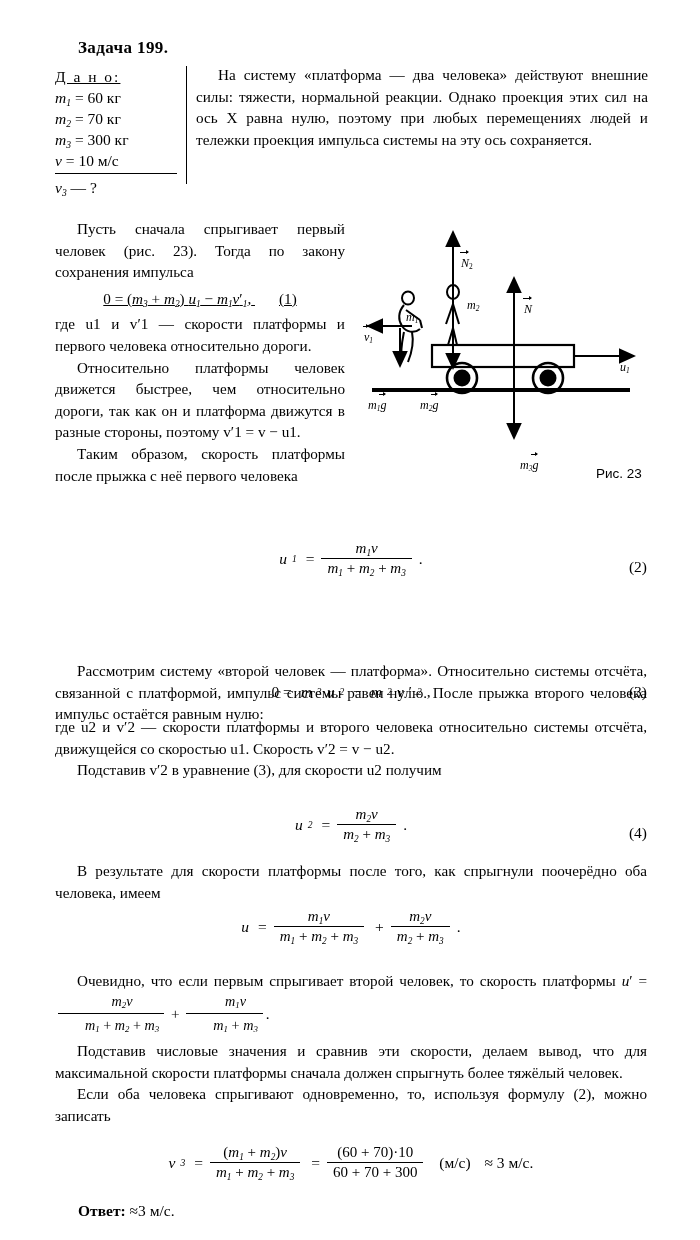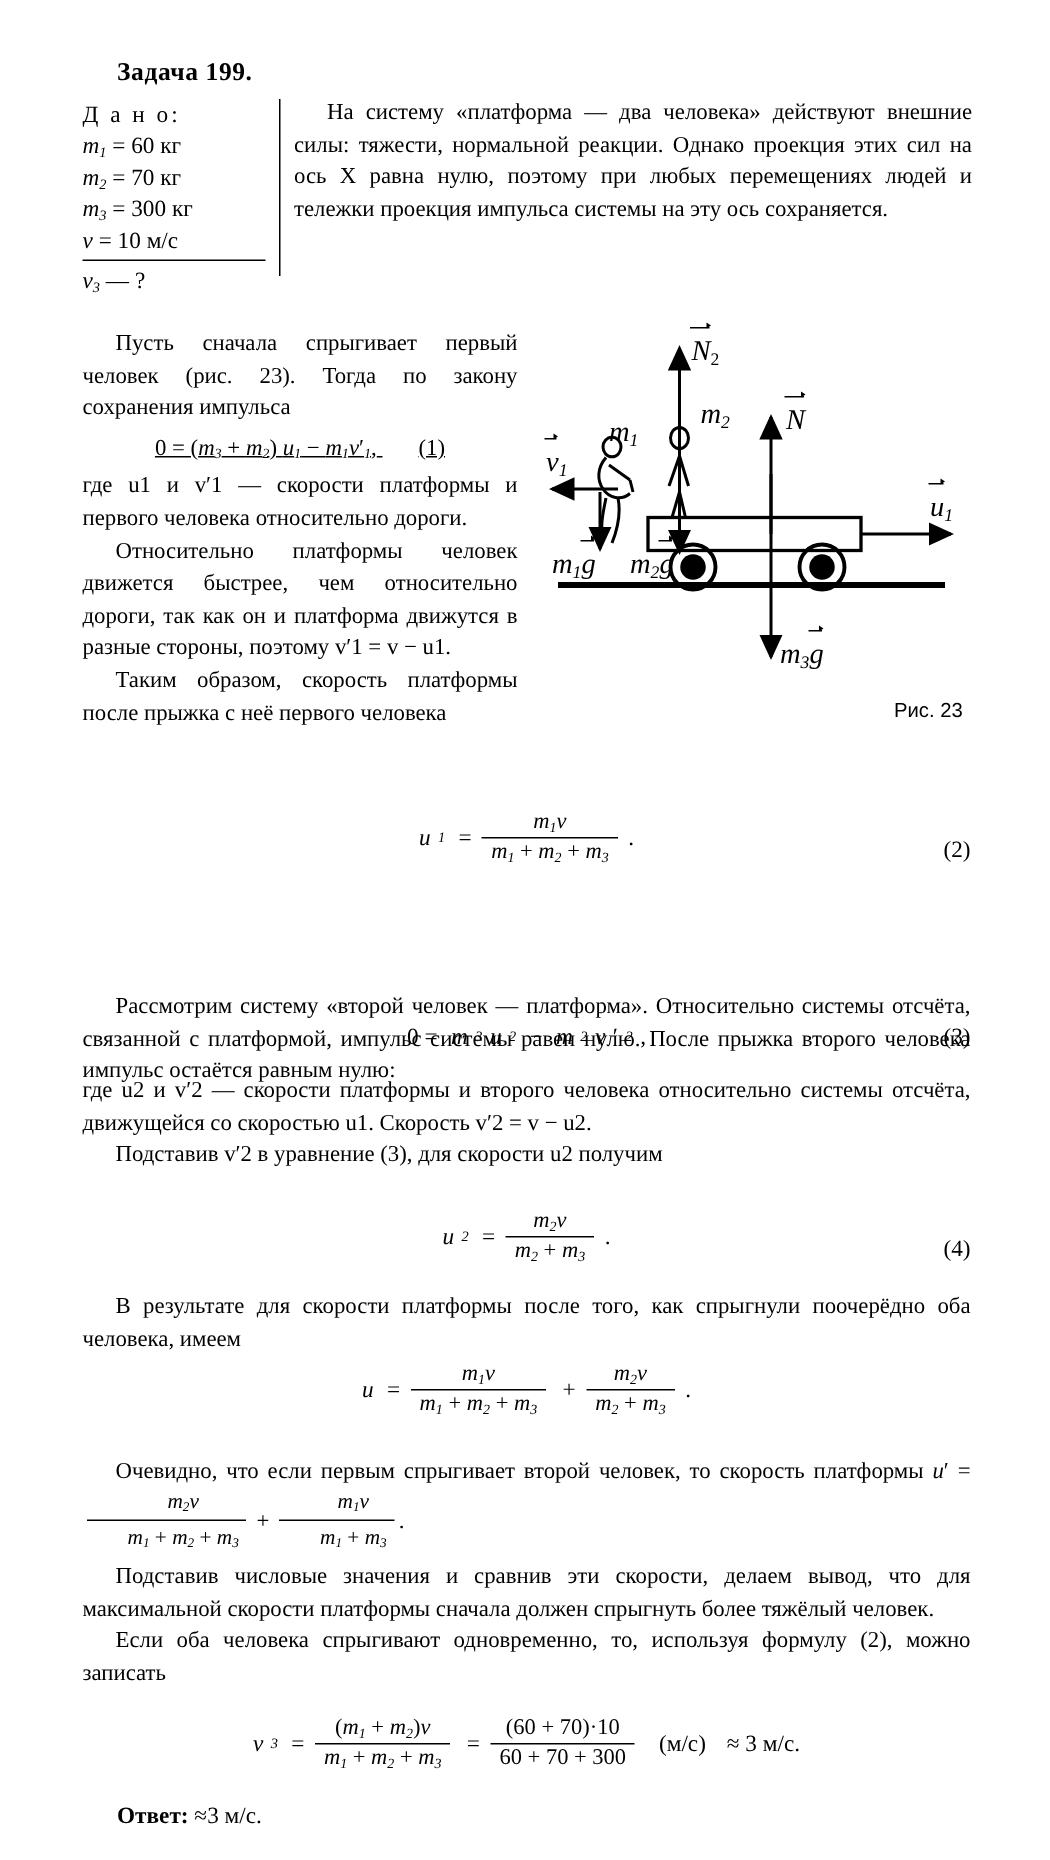--- a/index.html
+++ b/index.html
@@ -64,21 +64,21 @@
   }
 
   
   #given {
     position: absolute;
     left: 55px; top: 66px;
     width: 131px;
     font-size: 15.5px;
     line-height: 21px;
   }
-  #given .hdr { letter-spacing: 2px; }
+  #given .hdr { letter-spacing: 2px; text-decoration: underline; }
   #given .row { white-space: nowrap; }
   #given .rule {
     border-bottom: 1.2px solid #000;
     margin: 2px 0 3px 0;
     width: 122px;
   }
   #given-divider {
     position: absolute;
     left: 186px; top: 66px;
     width: 0; height: 118px;
@@ -128,23 +128,24 @@
   }
   #fig-caption {
     position: absolute;
     left: 596px; top: 466px;
     font-size: 13.5px;
     font-weight: normal;
     font-family: "Liberation Sans", sans-serif;
   }
   .fig-lbl {
     position: absolute;
-    font-size: 19px;
+    font-size: 12px;
     font-style: italic;
     white-space: nowrap;
+    margin-top: 32px;
   }
 
   
   .fullcol {
     position: absolute;
     left: 55px;
     width: 592px;
     font-size: 15.2px;
     line-height: 21.6px;
     text-align: justify;

